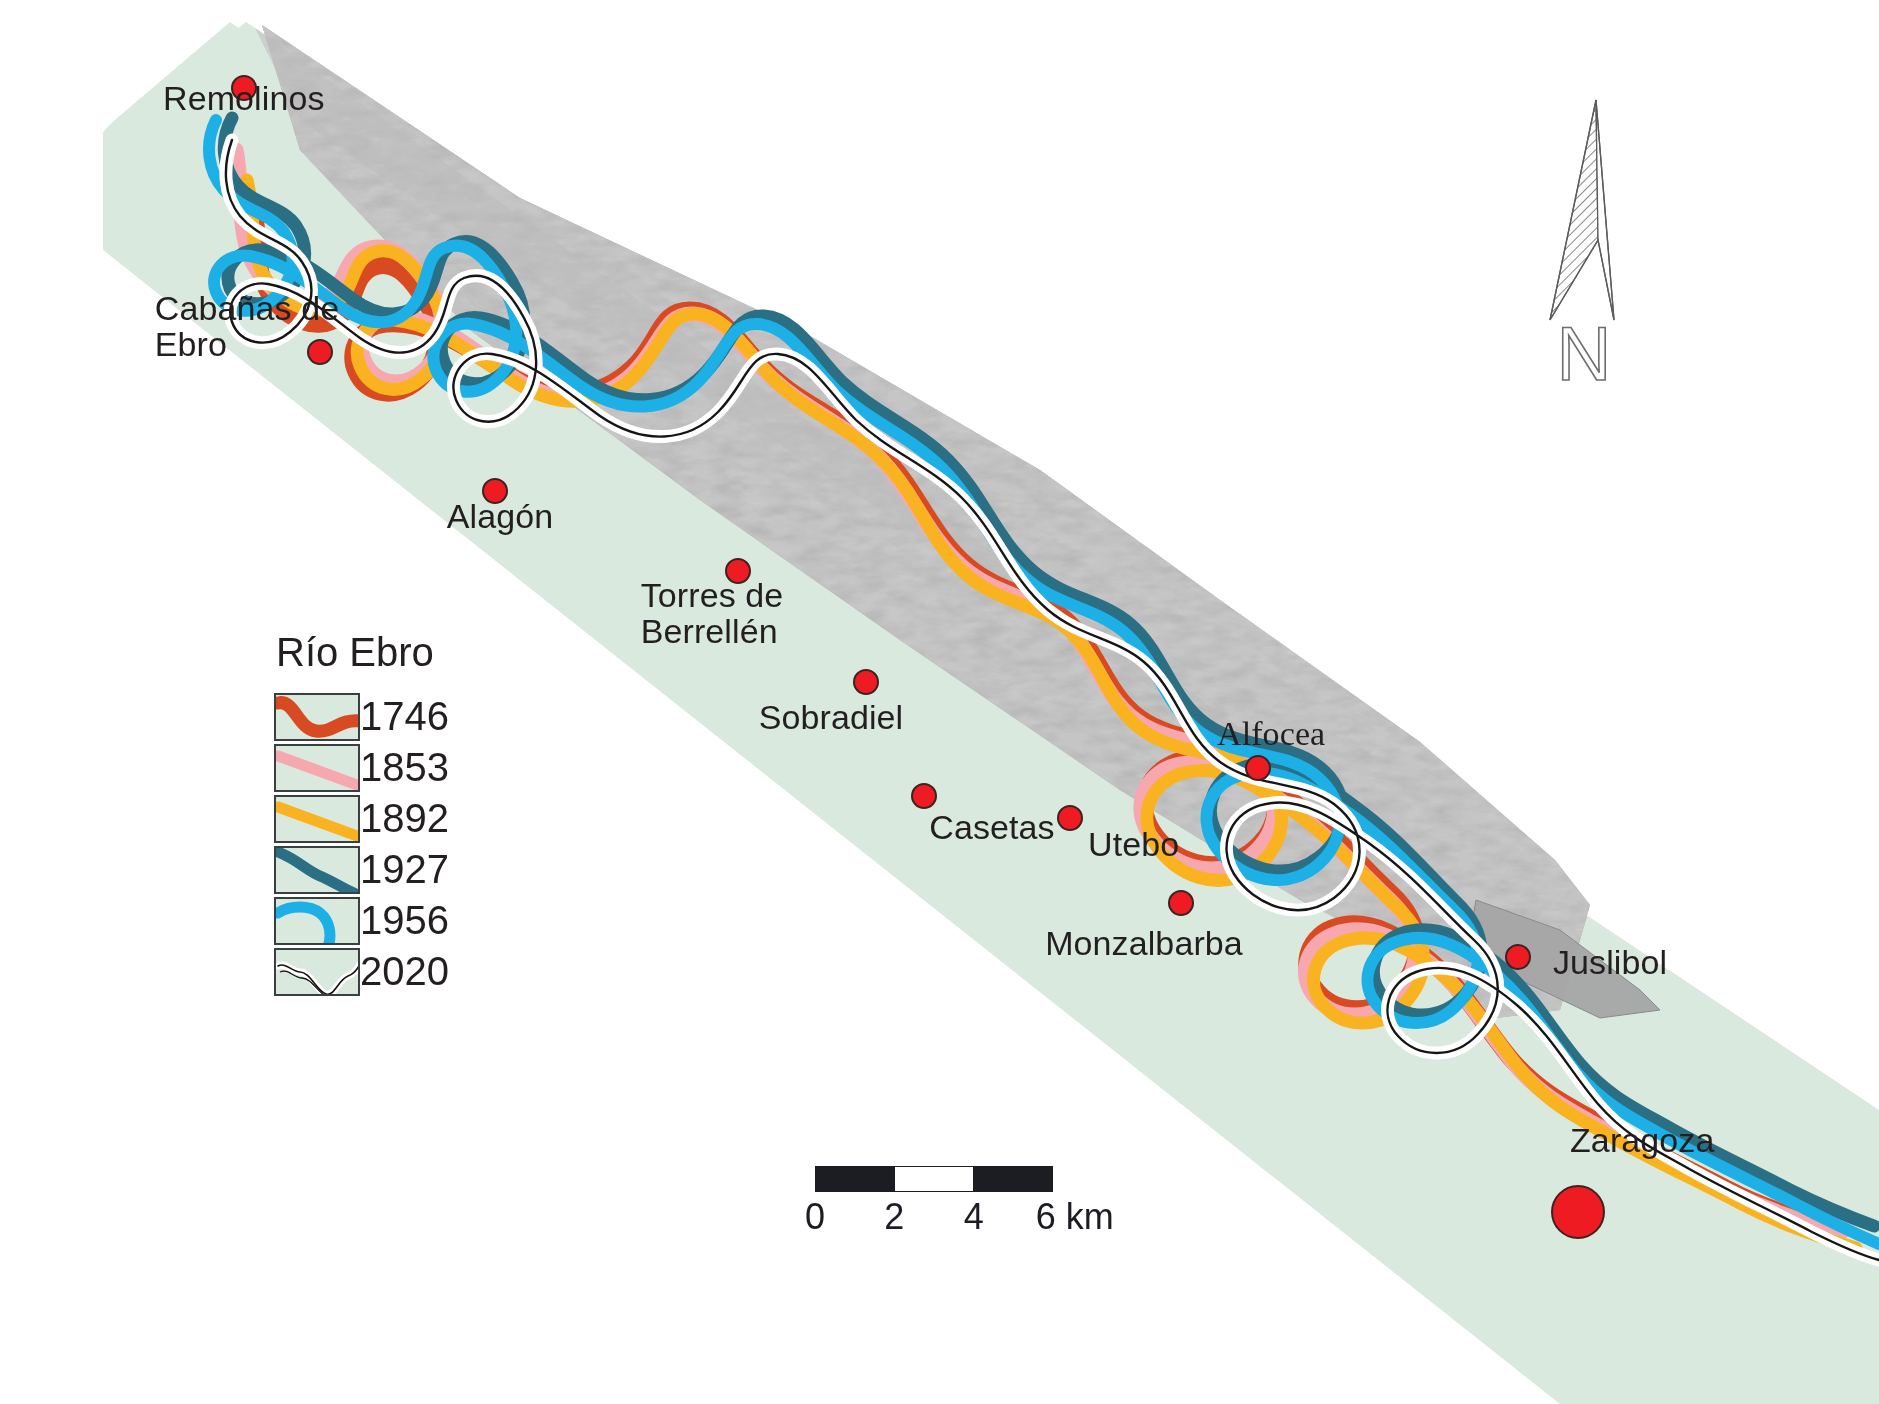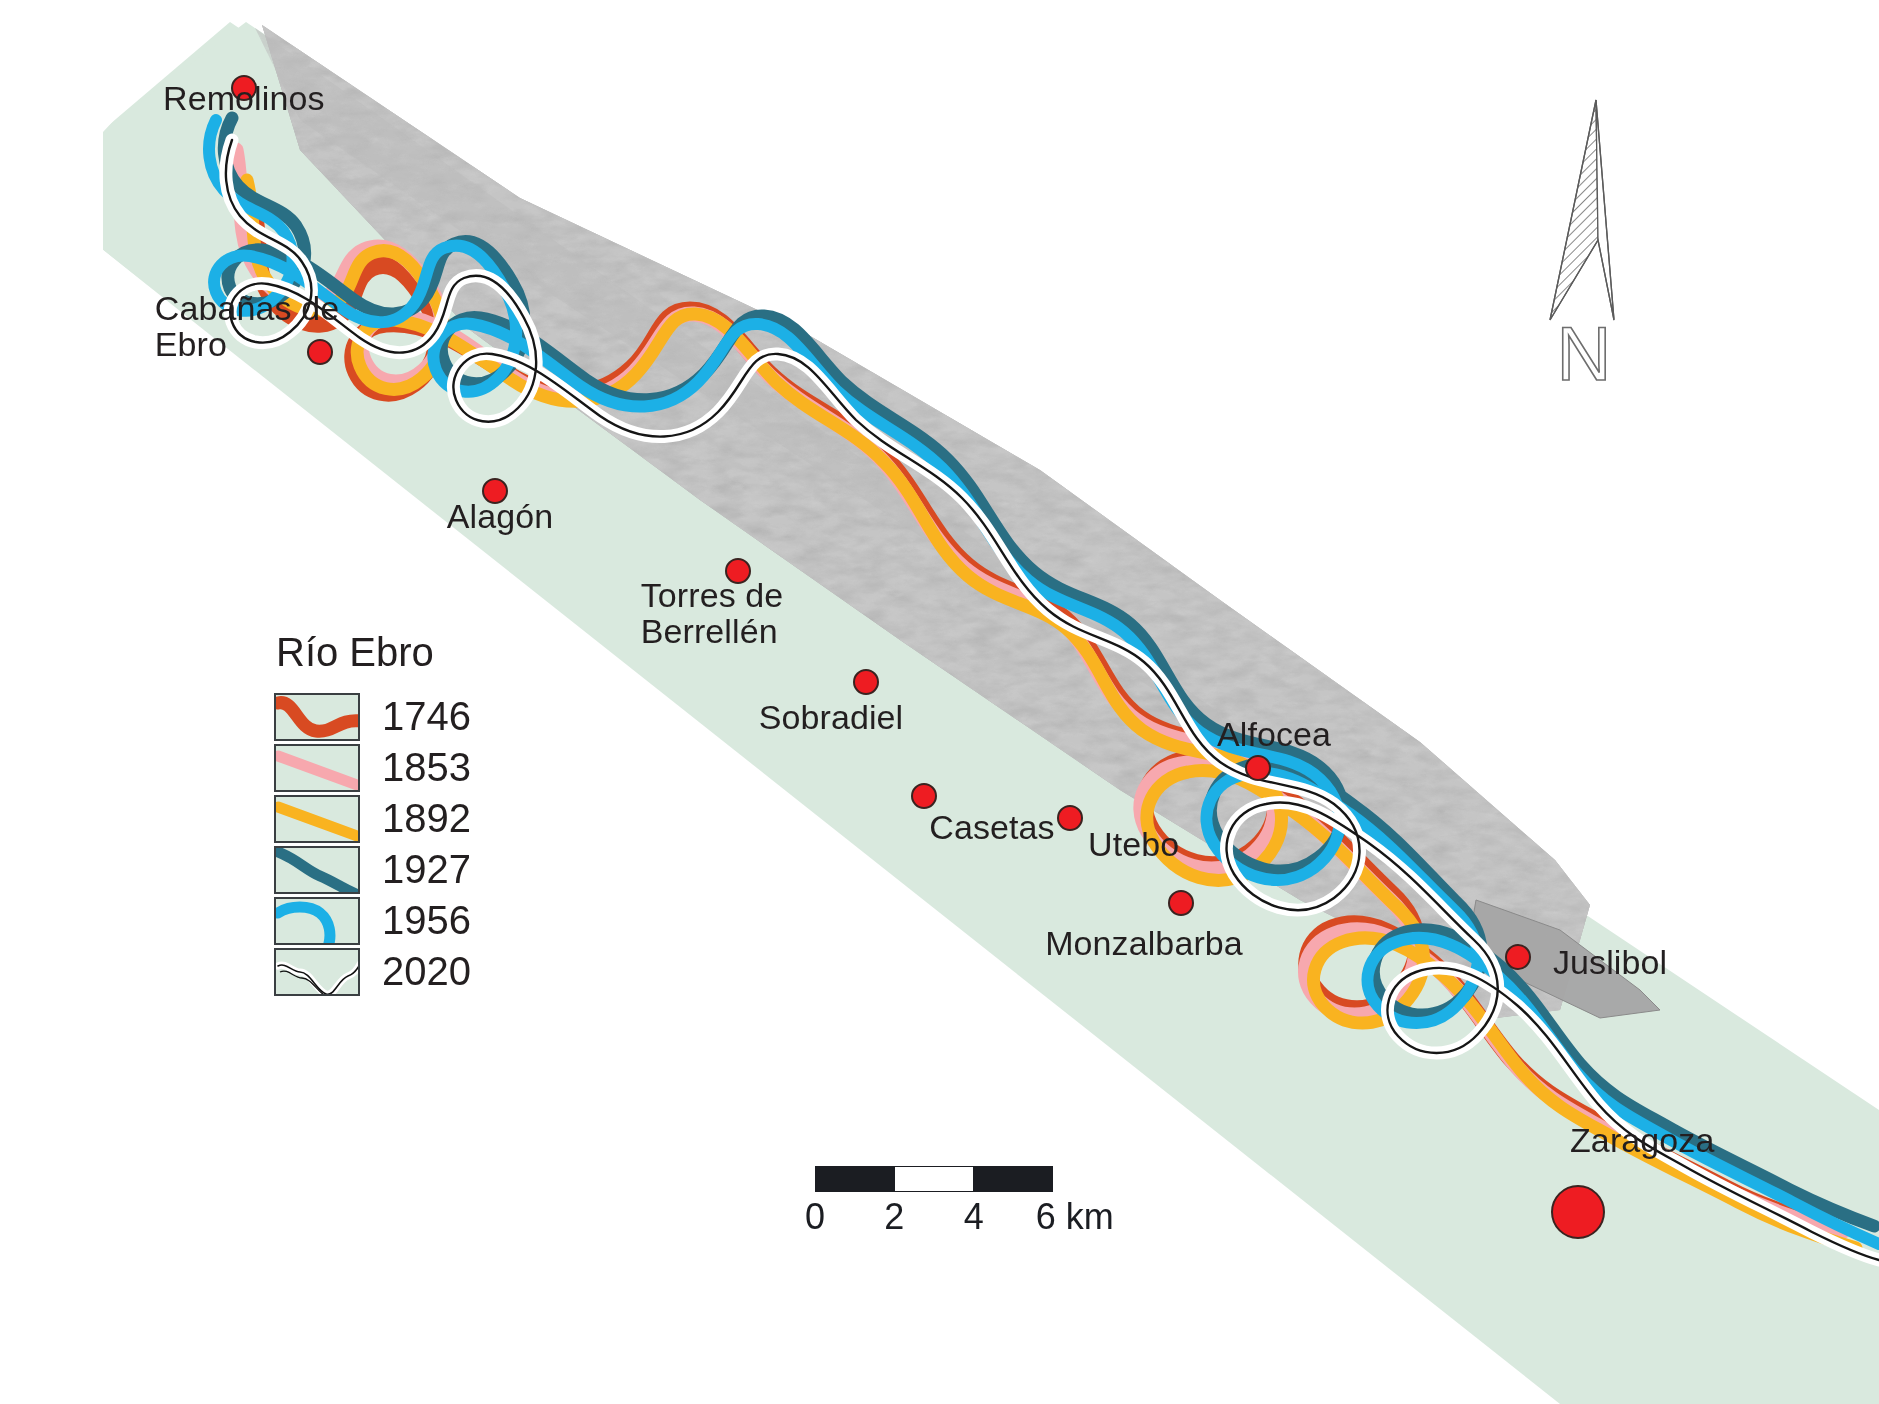--- a/index.html
+++ b/index.html
@@ -20,21 +20,21 @@
   .city-dot.capital{width:54px;height:54px;}
 
   
   #legend{position:absolute;left:232px;top:630px;}
   #legend .legend-title{font-size:40px;color:#231f20;margin:0 0 16px 44px;}
   .legend-row{display:flex;align-items:center;height:51px;}
   .legend-swatch{width:86px;height:48px;border:2.5px solid #3a3f42;
                  background:#d9e9de;box-sizing:border-box;position:relative;overflow:hidden;
                  margin-left:42px;}
   .legend-swatch svg{position:absolute;top:0;left:0;}
-  .legend-label{font-size:40px;color:#231f20;margin-left:22px;}
+  .legend-label{font-size:40px;color:#231f20;}
 
   
   #scalebar{position:absolute;left:815px;top:1166px;}
   .sb-bar{display:flex;width:238px;height:26px;border:1.5px solid #1b1d22;box-sizing:border-box;}
   .sb-seg{height:100%;}
   .sb-dark{background:#1b1d22;}
   .sb-light{background:#ffffff;}
   .sb-ticks{position:relative;height:46px;width:238px;}
   .sb-tick{position:absolute;top:4px;font-size:36px;color:#1b1d22;transform:translateX(-50%);white-space:pre;}
 
@@ -242,21 +242,21 @@
 Berrellén</div>
       <div class="city-dot" style="left: 866px; top: 682px;"></div>
       <div class="city-label center" style="left: 831px; top: 699px;">Sobradiel</div>
       <div class="city-dot" style="left: 924px; top: 796px;"></div>
       <div class="city-label center" style="left: 992px; top: 809px;">Casetas</div>
       <div class="city-dot" style="left: 1070px; top: 818px;"></div>
       <div class="city-label" style="left: 1088px; top: 826px;">Utebo</div>
       <div class="city-dot" style="left: 1181px; top: 903px;"></div>
       <div class="city-label center" style="left: 1144px; top: 925px;">Monzalbarba</div>
       <div class="city-dot" style="left: 1258px; top: 768px;"></div>
-      <div class="city-label" style="left: 1217px; top: 716px;">Alfocea</div>
+      <div class="city-label" style="left: 1217px; top: 716px; font-family: Liberation Serif, serif;">Alfocea</div>
       <div class="city-dot" style="left: 1518px; top: 957px;"></div>
       <div class="city-label" style="left: 1553px; top: 944px;">Juslibol</div>
       <div class="city-dot capital" style="left: 1578px; top: 1212px;"></div>
       <div class="city-label" style="left: 1570px; top: 1122px;">Zaragoza</div>
     </div>
 
   <div id="legend">
     <div class="legend-title">Río Ebro</div>
     <div id="legend-rows">
         <div class="legend-row">

